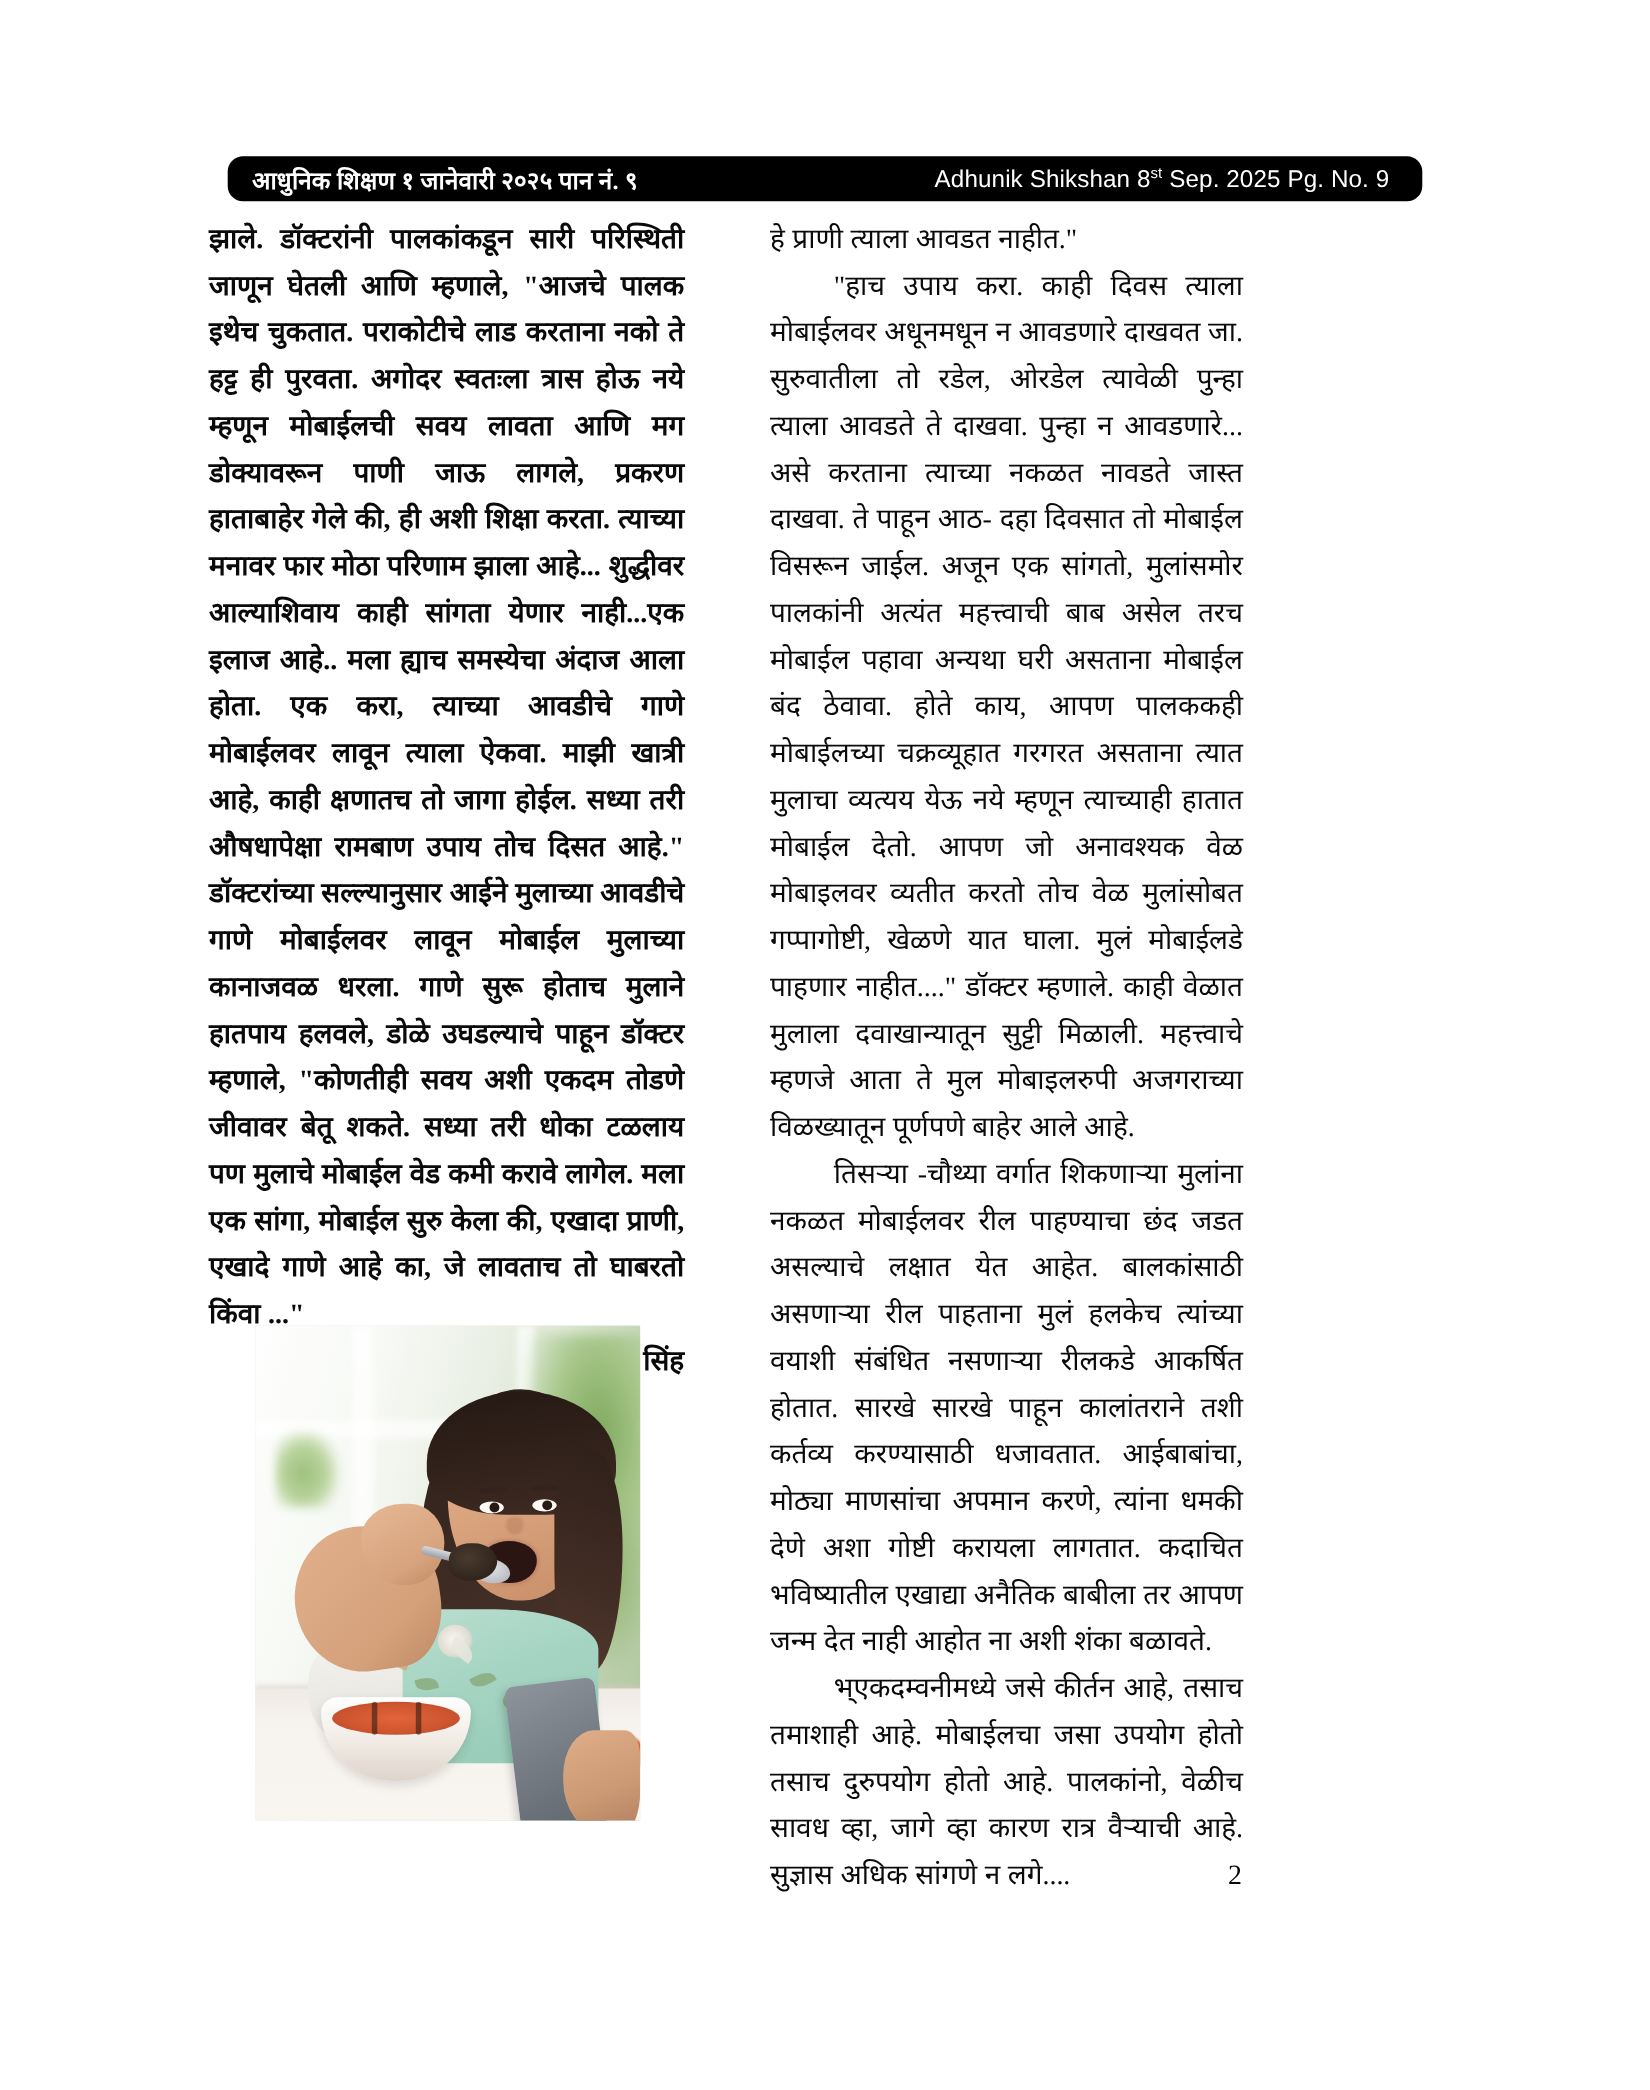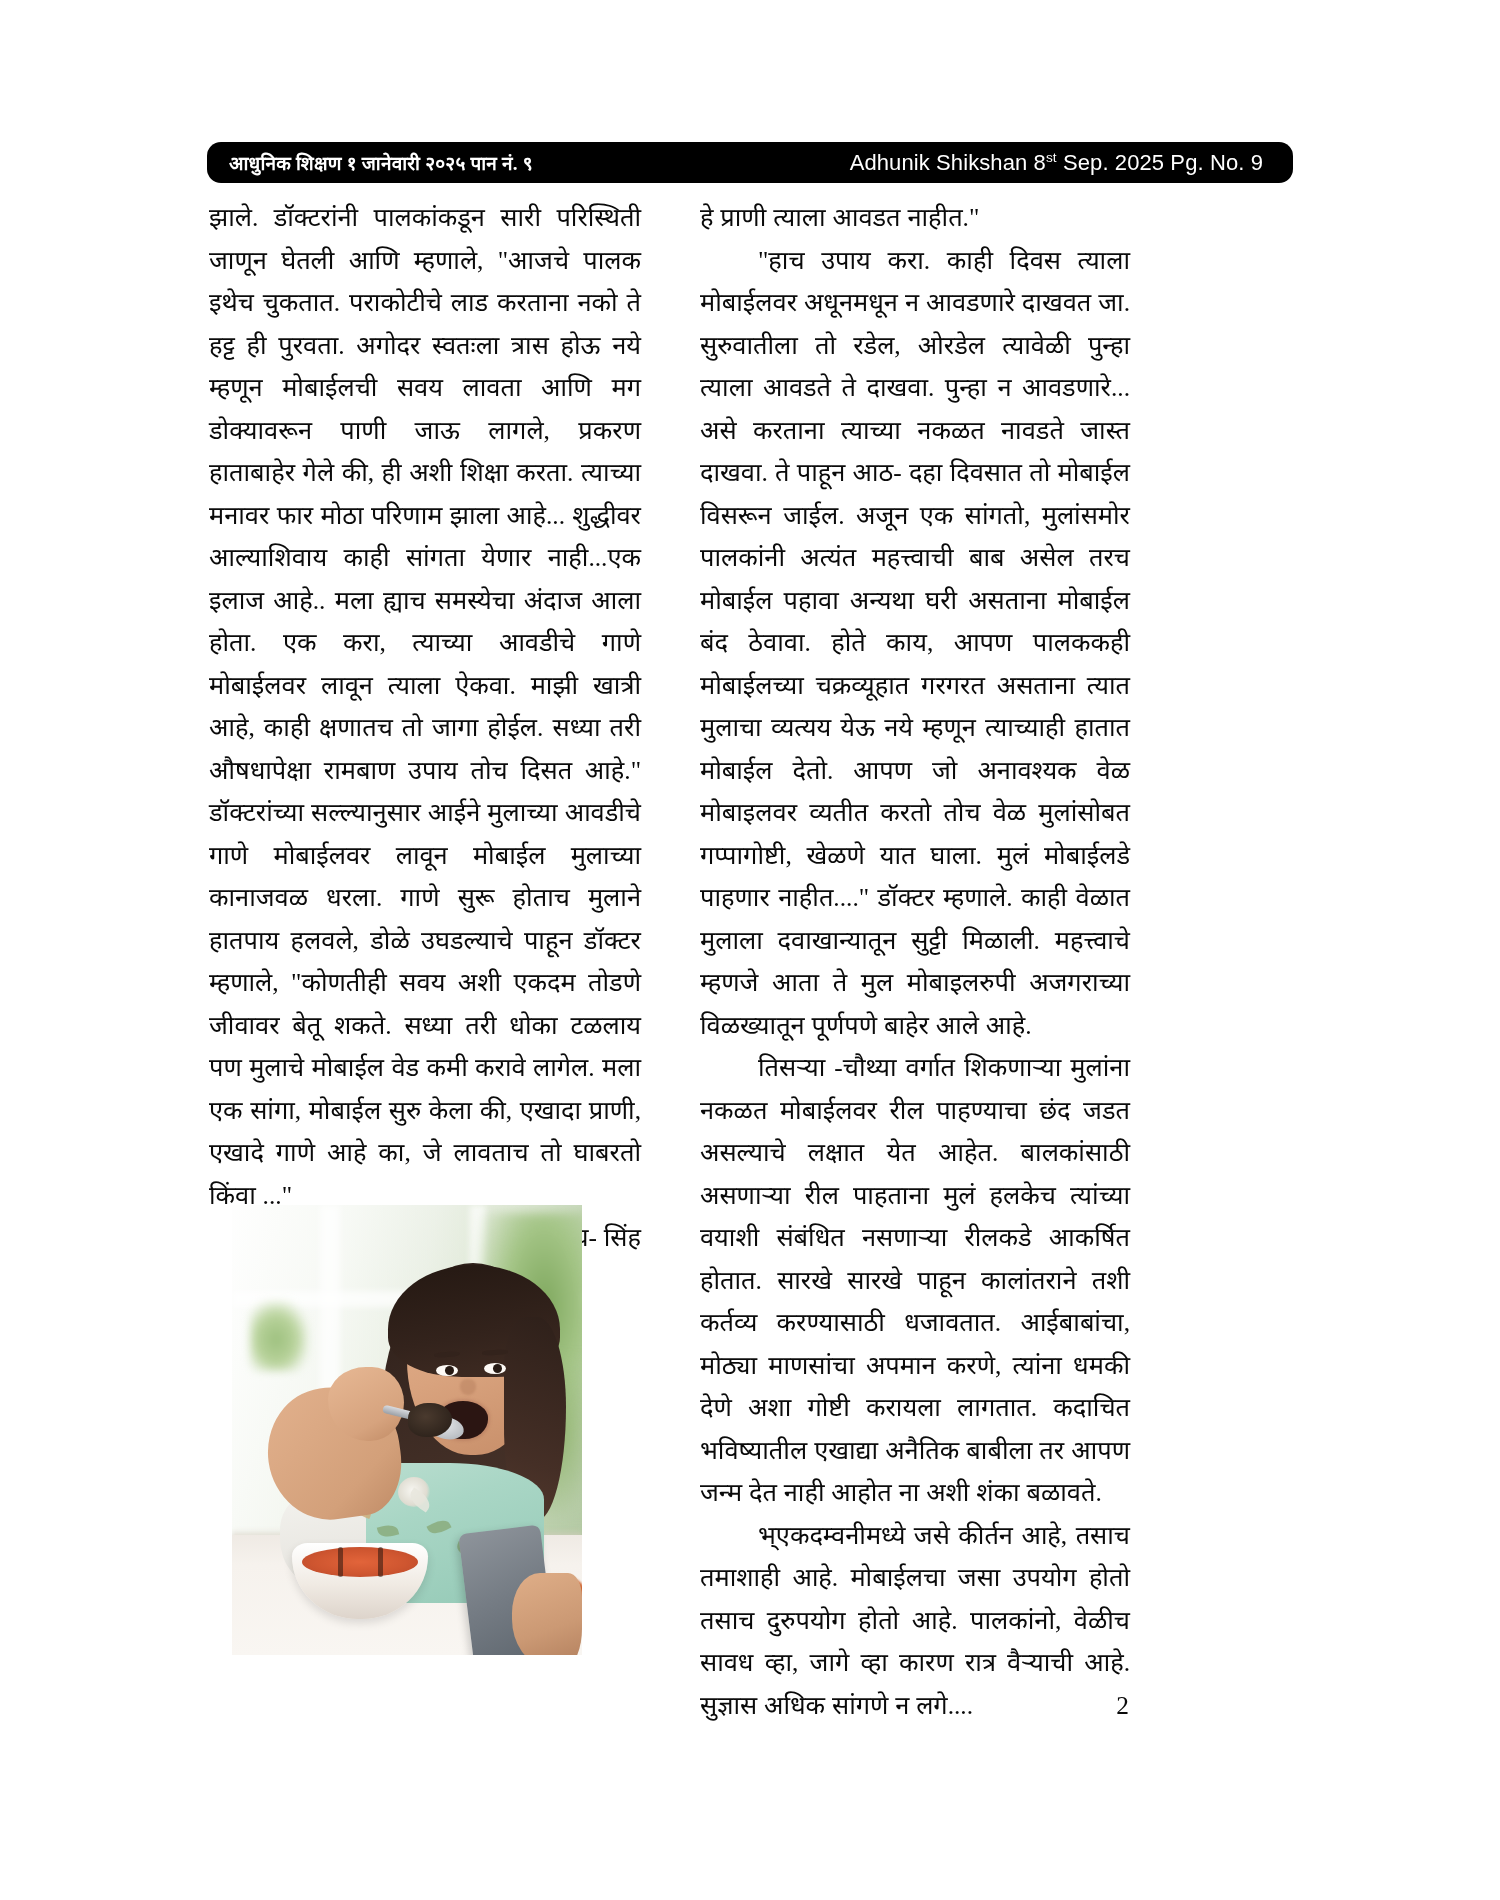--- a/index.html
+++ b/index.html
@@ -34,21 +34,21 @@
     border-radius: 14px;
     display: flex;
     align-items: center;
     box-sizing: border-box;
     padding: 0 22px;
   }
   .header-left {
     color: #ffffff;
     font-family: "Liberation Serif", "DejaVu Serif", serif;
     font-weight: bold;
-    font-size: 19px;
+    font-size: 22px;
     letter-spacing: 0.2px;
     white-space: nowrap;
   }
   .header-right {
     position: absolute;
     right: 30px;
     color: #ffffff;
     font-family: "Liberation Sans", "DejaVu Sans", sans-serif;
     font-size: 22px;
     white-space: nowrap;
@@ -66,22 +66,23 @@
     top: 196px;
     font-family: "Liberation Serif", "DejaVu Serif", serif;
     font-size: 25.4px;
     line-height: 42.5px;
     color: #0a0a0a;
     text-align: justify;
     text-justify: inter-word;
     word-spacing: 0.5px;
   }
   .col-left {
-    left: 209px;
+    left: 190px;
     width: 432px;
+    font-weight: bold;
   }
   .col-right {
     left: 700px;
     width: 430px;
   }
 
   .para {
     margin: 0;
     text-align: justify;
     text-align-last: left;

